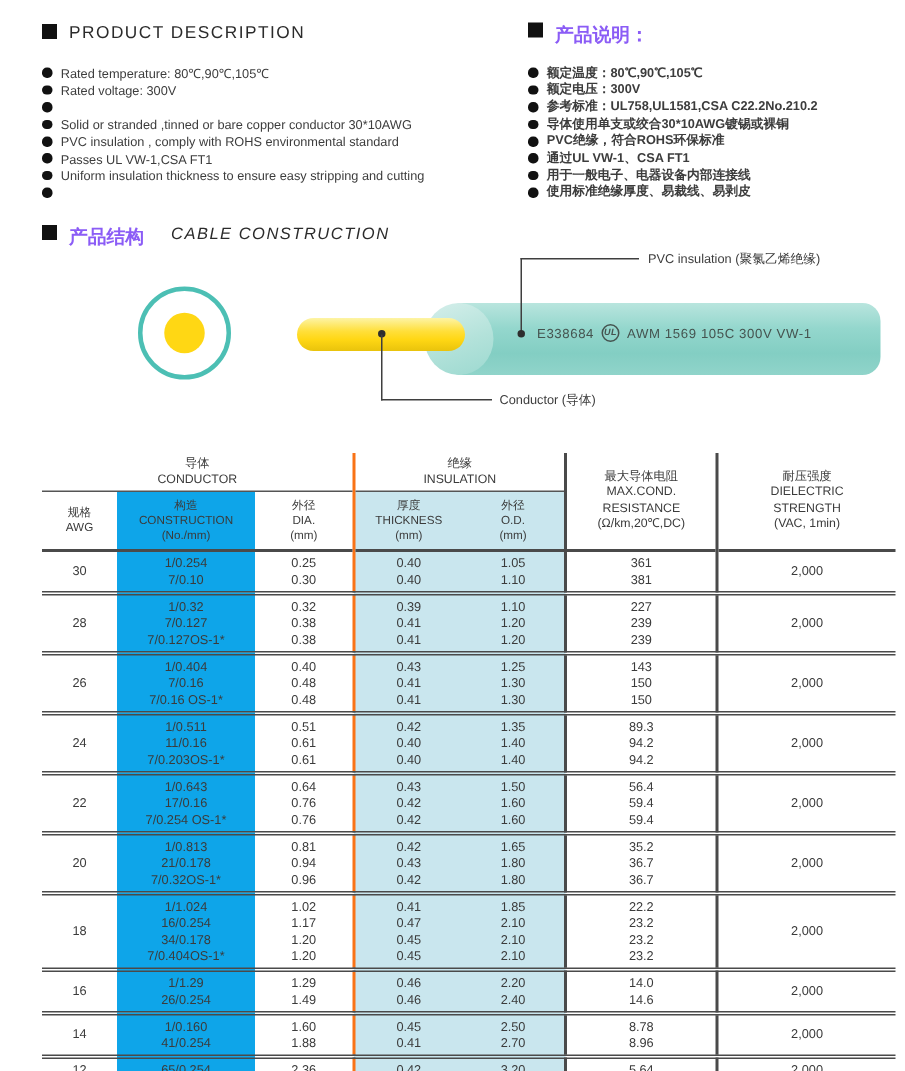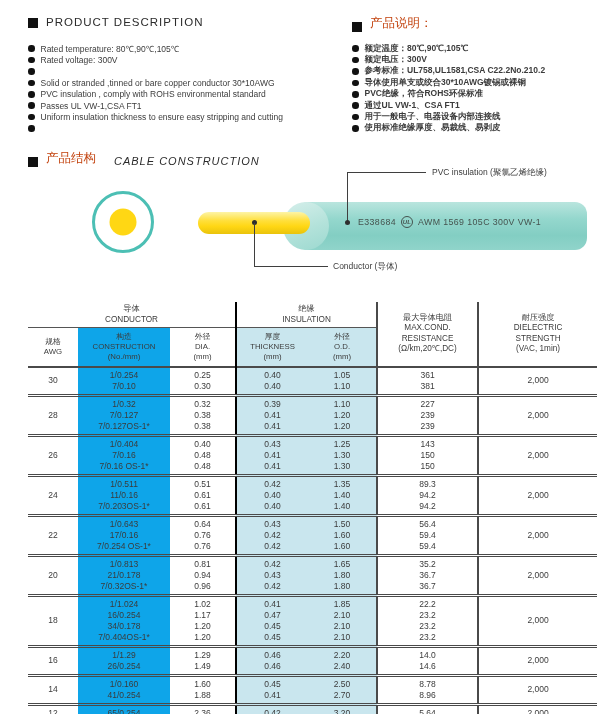--- a/index.html
+++ b/index.html
@@ -2,24 +2,24 @@
 <html><head>
 <meta charset="utf-8">
 <style>
   * { margin:0; padding:0; box-sizing:border-box; }
   html,body { background:#ffffff; }
   .page {
     position:relative; width:603px; height:714px; overflow:hidden;
     background:#ffffff; font-family:"Liberation Sans", sans-serif; color:#3b3b3b;
   }
   
-  .sec-head { position:absolute; display:flex; align-items:flex-end; gap:8px; }
+  .sec-head { position:absolute; display:flex; align-items:flex-start; gap:8px; }
   .sq { width:10px; height:10px; background:#111; flex:0 0 auto; }
   .sec-title-en { font-size:11.5px; letter-spacing:1px; color:#2b2b2b; }
-  .sec-title-cn { font-size:12.5px; font-weight:normal; color:#c2410c; }
+  .sec-title-cn { font-size:12.5px; font-weight:bold; color:#8b5cf6; }
   .sec-sub-en { font-size:11px; letter-spacing:1px; color:#2b2b2b; margin-left:10px;font-style:italic; }
   
   .blist { position:absolute; list-style:none; }
   .blist li { display:flex; align-items:center; gap:6px; height:11.4px; white-space:nowrap; }
   .dot { width:6.5px; height:6.5px; border-radius:50%; background:#111; flex:0 0 auto; }
   .blist li span.txt { font-size:8.5px; color:#3c3c3c; }
   
   .xsec { position:absolute; left:92px; top:191px; width:62px; height:62px;
           border:3px solid #4cbfb4; border-radius:50%; background:#fff; }
   .xsec .core { position:absolute; left:50%; top:50%; width:27px; height:27px;
@@ -45,21 +45,21 @@
                border-bottom:2px solid #4a4a4a; }
   table.spec th, table.spec td {
     font-weight:normal; text-align:center; vertical-align:middle;
     white-space:pre-line; color:#3b3b3b; padding:2px 0;
   }
   table.spec th { font-size:7.8px; line-height:9.8px; }
   table.spec td { font-size:8.5px; line-height:11px; }
   tr.grp-row th { height:24px; line-height:10.5px; font-size:8.2px; }
   th.grp { border-bottom:1px solid #555; }
   tr.sub-row th { height:39px; }
-  .bdr1 { border-right:2px solid #000000; }
+  .bdr1 { border-right:2px solid #f97316; }
   .bdr2 { border-right:2px solid #4a4a4a; }
   .bdr3 { border-right:2px solid #4a4a4a; }
   .yellow { background:#0ea5e9; }
   .blue { background:#c9e6ee; }
   tbody tr { border-top:3px double #4a4a4a; }
   tbody tr:first-child { border-top:2px solid #4a4a4a; }
   tbody tr.r1 { height:17px; }
   tbody tr.r2 { height:26px; }
   tbody tr.r3 { height:37px; }
   tbody tr.r4 { height:49px; }

